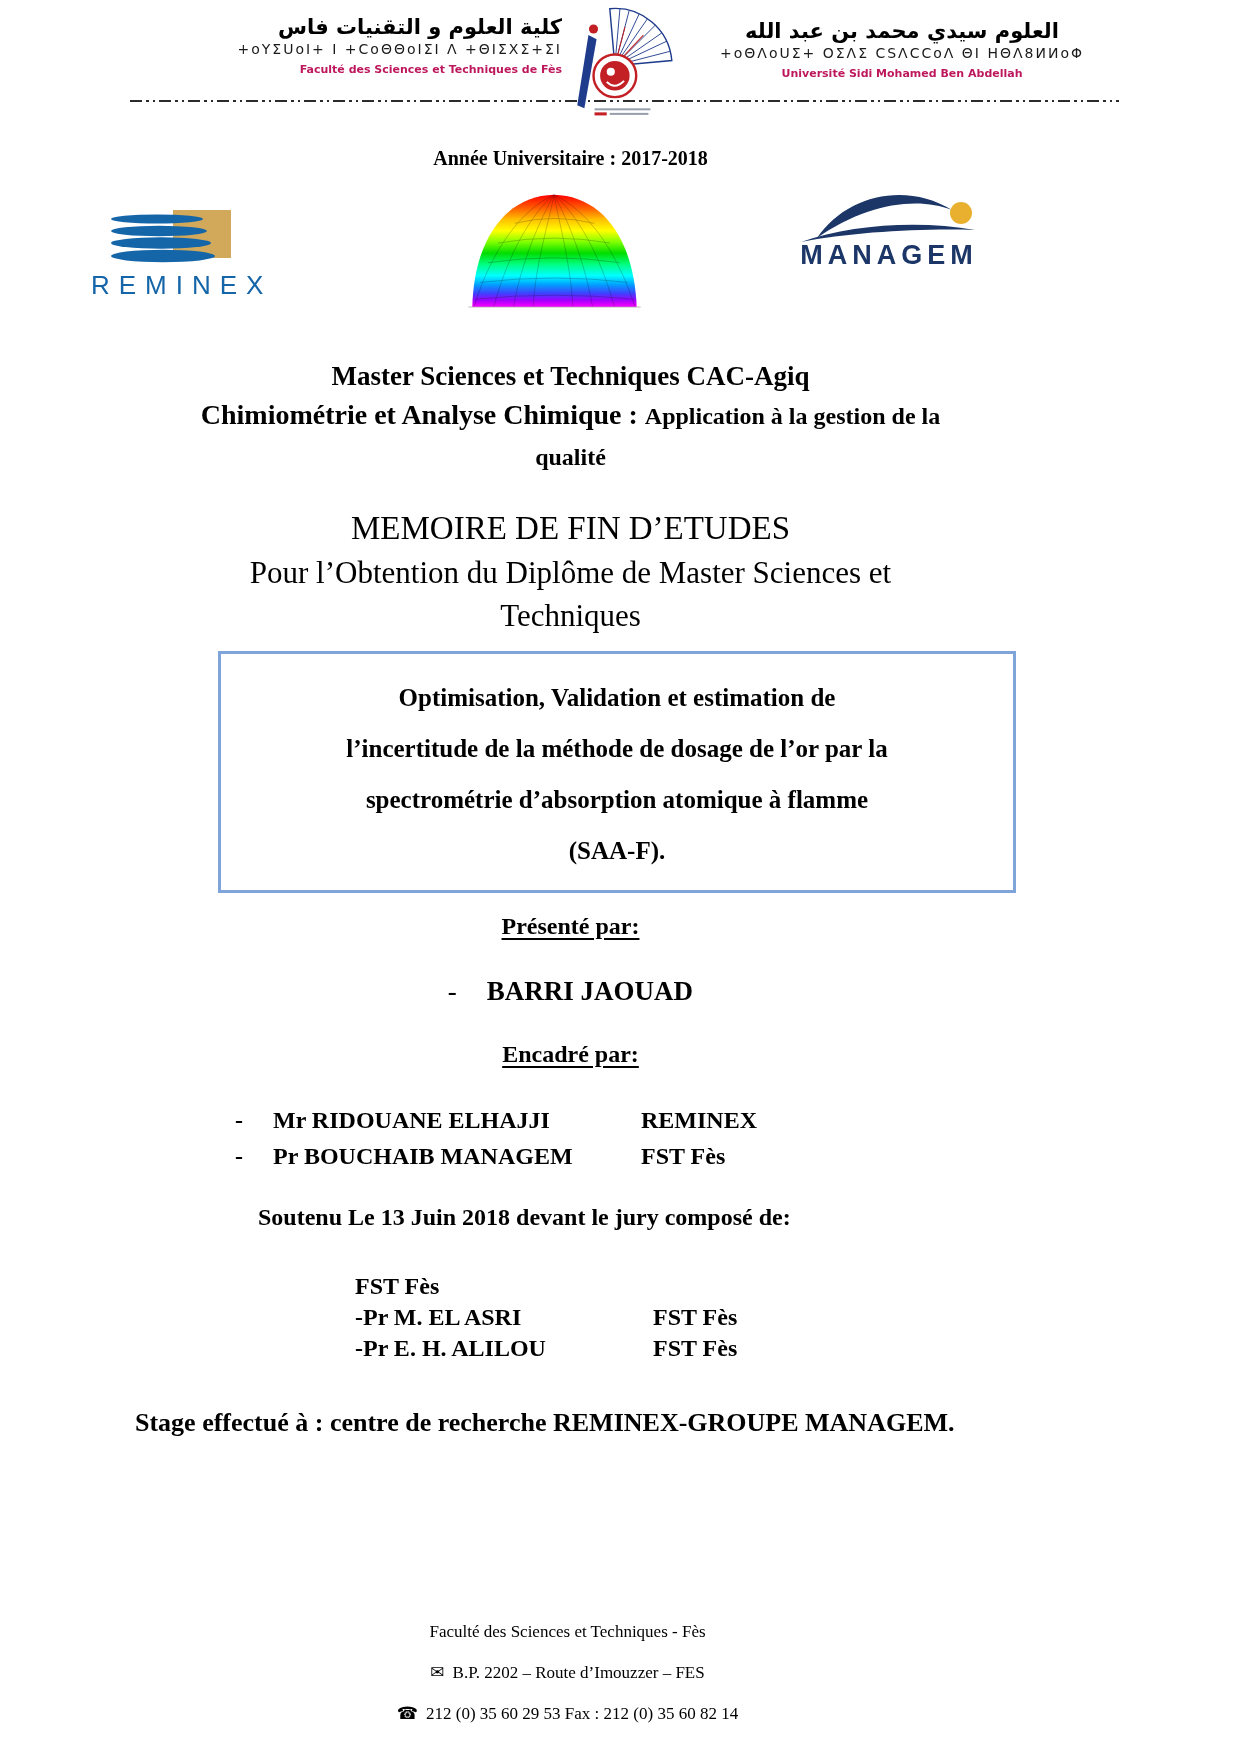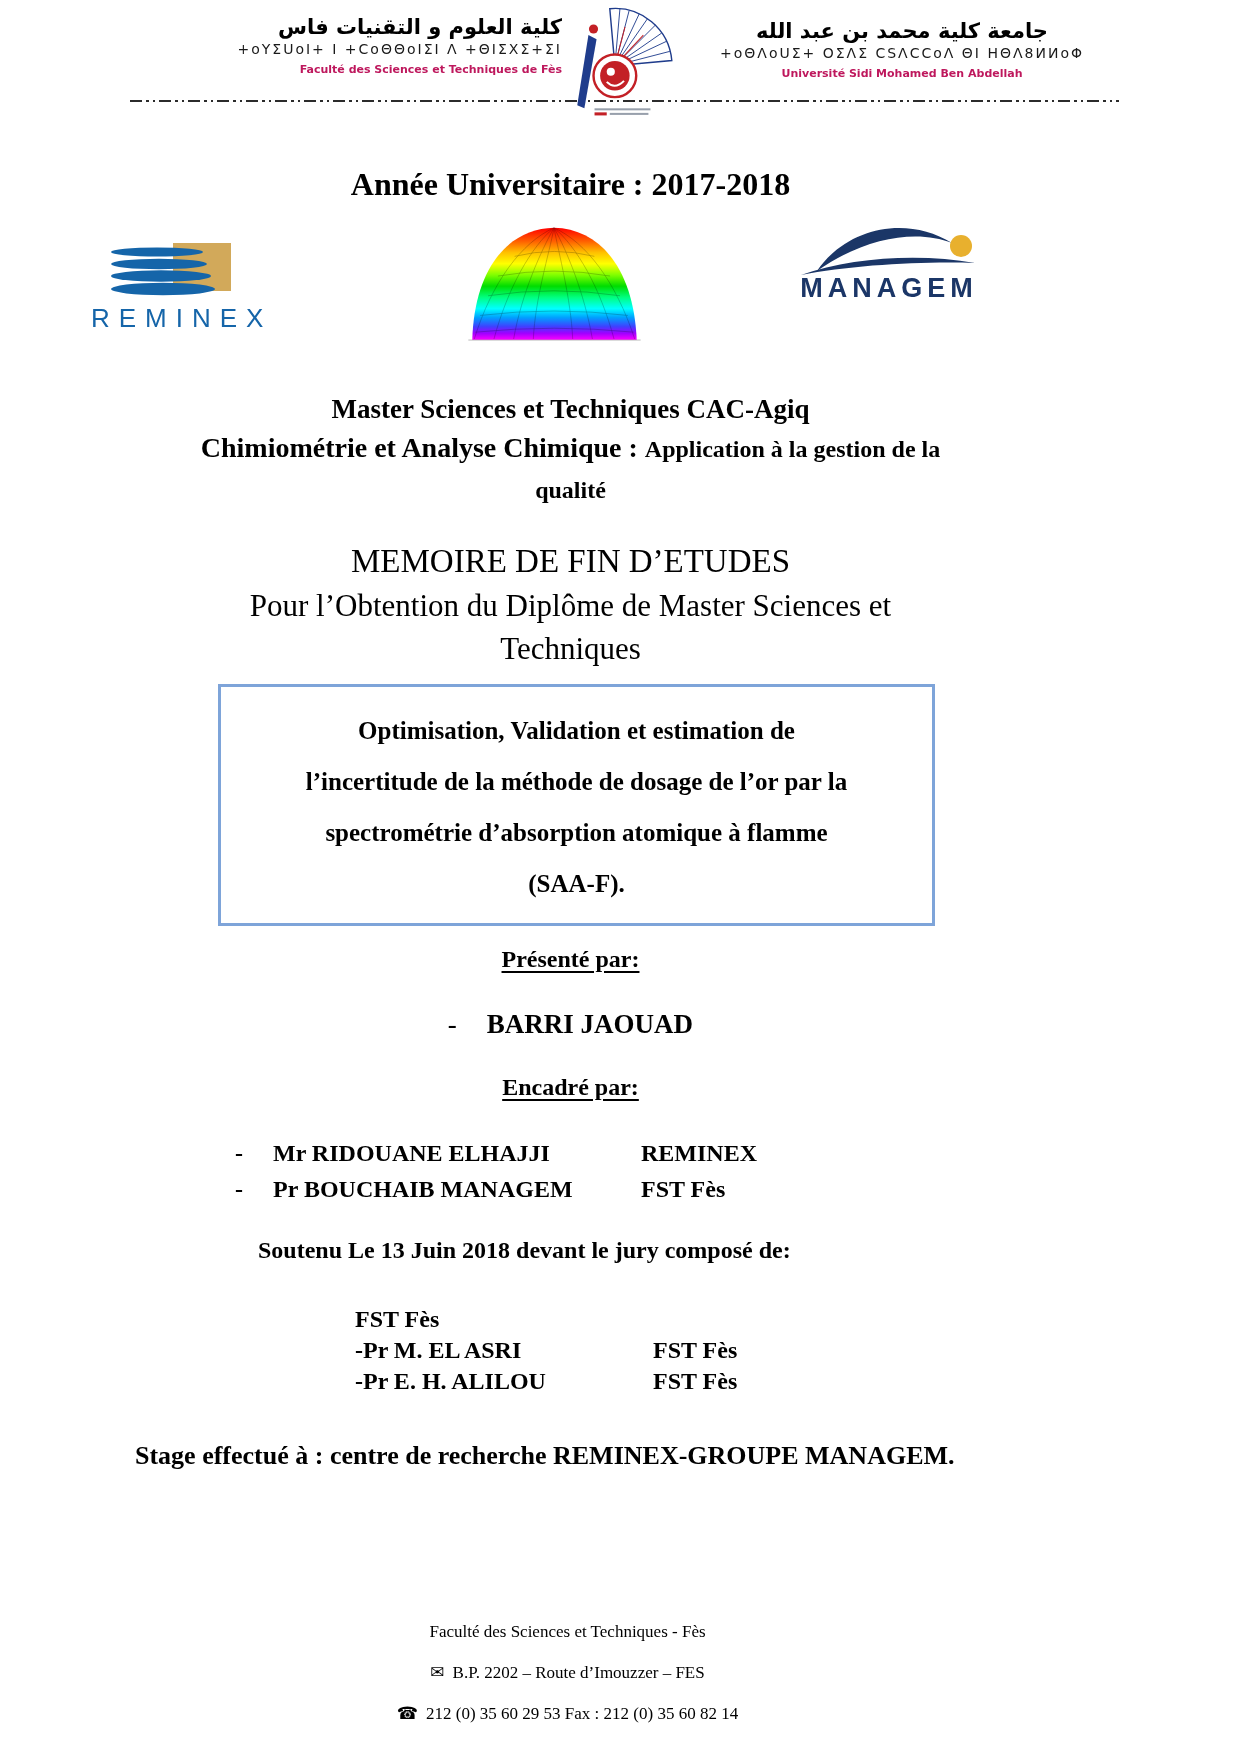--- a/index.html
+++ b/index.html
@@ -16,40 +16,40 @@
   .arabic{font-family:"DejaVu Sans", sans-serif;font-weight:bold;font-size:21px;line-height:26px;}
   .tif{font-family:"DejaVu Sans", sans-serif;font-size:14px;letter-spacing:2px;line-height:19px;color:#1a1a1a;}
   .hfr{font-family:"DejaVu Sans", sans-serif;font-weight:bold;font-size:11px;line-height:21px;color:#be185d;}
   .h-rule{position:absolute;left:130px;right:122px;top:100px;height:2px;
     background:repeating-linear-gradient(90deg,#2b2b2b 0 12px,transparent 12px 16px,#2b2b2b 16px 19px,transparent 19px 23px,#2b2b2b 23px 25px,transparent 25px 29px);}
   .h-emblem{position:absolute;left:562px;top:0;width:122px;height:118px;z-index:2;}
 
   
   .content{position:relative;padding-right:100px;}
 
-  .annee{margin-top:36px;text-align:center;font-weight:bold;font-size:32px;}
+  .annee{margin-top:17px;text-align:center;font-weight:bold;font-size:20px;}
 
   .logos-row{margin-top:12px;height:130px;position:relative;}
   .reminex{position:absolute;left:85px;top:28px;width:170px;text-align:center;}
   .reminex-text{font-family:"Liberation Sans", sans-serif;font-size:26px;letter-spacing:9px;color:#1565A9;font-weight:500;margin-top:2px;margin-left:6px;}
   .dome{position:absolute;left:460px;top:0;width:188px;height:128px;}
   .managem{position:absolute;right:152px;top:0;width:200px;text-align:center;}
   .managem-text{font-family:"Liberation Sans", sans-serif;font-size:27px;letter-spacing:5px;color:#1B3667;font-weight:bold;margin-top:-4px;}
 
   .master{margin-top:46px;text-align:center;font-weight:bold;font-size:27px;line-height:37px;}
   .chimio{text-align:center;font-weight:bold;line-height:39px;}
   .chimio .big{font-size:28px;}
   .chimio .small{font-size:24px;}
 
   .memoire{margin-top:26px;text-align:center;}
   .memoire .l1{font-size:33px;line-height:46px;}
   .memoire .l2{font-size:31px;line-height:43px;}
 
   .title-box{
-    box-sizing:border-box;margin:14px 0 0 218px;width:717px;
+    box-sizing:border-box;margin:14px 0 0 218px;width:798px;
     border:3px solid #7EA4D9;padding:18px 10px 14px 10px;text-align:center;
   }
   .title-box .tline{font-weight:bold;font-size:25px;line-height:51px;}
 
   .heading-underline{margin-top:20px;text-align:center;font-weight:bold;font-size:24px;text-decoration:underline;text-decoration-thickness:2px;text-underline-offset:4px;}
   .presented-name{margin-top:36px;text-align:center;font-weight:bold;font-size:27px;}
   .presented-name .dash{display:inline-block;margin-right:30px;font-weight:normal;}
 
   .encadre{margin-top:34px;}
   .sup-rows{margin:34px 0 0 235px;font-weight:bold;font-size:24px;line-height:36px;}
@@ -100,21 +100,21 @@
         <circle cx="52" cy="74" r="14.5" fill="#C32026"></circle>
         <circle cx="48" cy="70" r="4" fill="#ffffff"></circle>
         <path d="M44,80 Q52,88 61,79" stroke="#ffffff" stroke-width="2" fill="none"></path>
         <rect x="32" y="106" width="55" height="2" fill="#98a0ac"></rect>
         <rect x="32" y="110" width="12" height="3" fill="#C32026"></rect>
         <rect x="47" y="110.5" width="38" height="2" fill="#98a0ac"></rect>
       </svg>
     </div>
 
     <div class="h-right">
-      <div class="arabic">جامعة كلية محمد بن عبد الله</div>
+      <div class="arabic">العلوم سيدي محمد بن عبد الله</div>
       <div class="tif">+oΘΛoUΣ+ ΟΣΛΣ CSΛCCoΛ ΘΙ ΗΘΛ8ИИoΦ</div>
       <div class="hfr">Université Sidi Mohamed Ben Abdellah</div>
     </div>
 
     <div class="h-rule"></div>
   </header>
 
   <div class="content">
 
     <div class="annee">Année Universitaire : 2017-2018</div>

